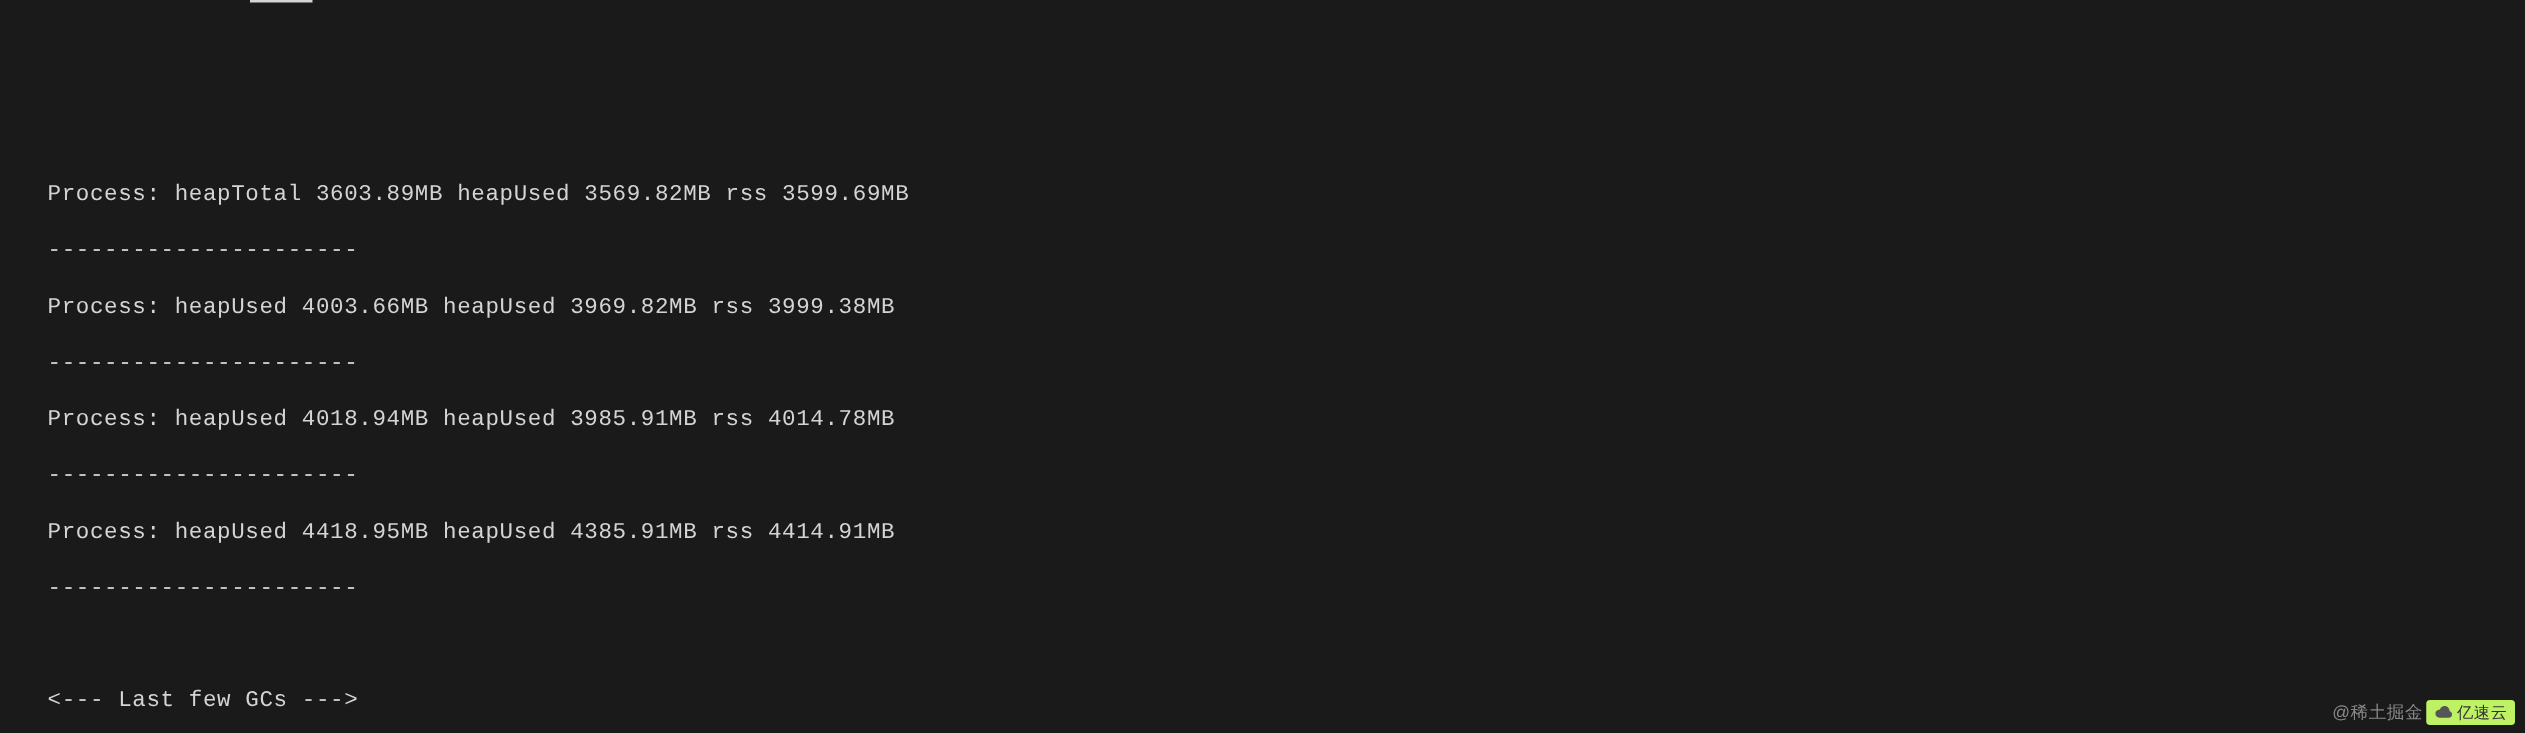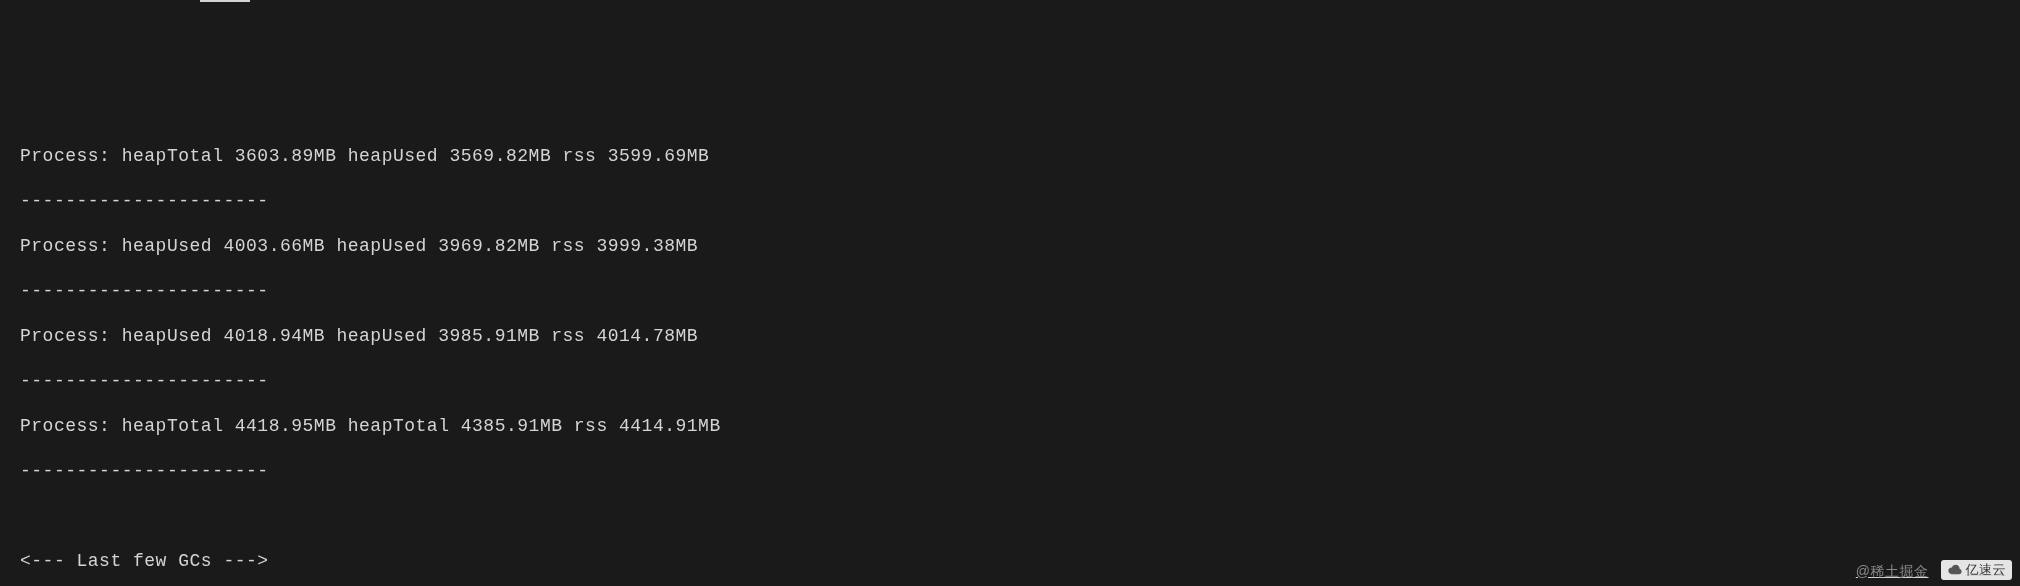--- a/index.html
+++ b/index.html
@@ -16,45 +16,45 @@
     padding: 10px 20px;
     white-space: pre;
     overflow: hidden;
     width: 2020px;
     height: 586px;
     position: relative;
     letter-spacing: 0.5px;
   }
   .terminal-line {
     white-space: pre;
+    margin-left: 18px;
   }
   .tab-indicator {
     position: absolute;
     top: 0;
     left: 200px;
     width: 50px;
     height: 2px;
     background-color: #d4d4d4;
   }
   .watermark-right {
     position: absolute;
     bottom: 6px;
     right: 8px;
     display: flex;
-    align-items: flex-end;
-    gap: 12px;
-    text-decoration: underline;
+    align-items: center;
+    gap: 2px;
   }
   .watermark-text {
     color: #888;
     font-size: 14px;
     font-family: sans-serif;
   }
   .watermark-logo {
-    background: #e5e5e5;
+    background: #bef264;
     border-radius: 3px;
     padding: 2px 6px;
     font-size: 13px;
     color: #333;
     font-family: sans-serif;
     display: flex;
     align-items: center;
     gap: 3px;
   }
   .cloud-icon {
@@ -69,21 +69,21 @@
 
 
 <div class="tab-indicator"></div>
 
 <div class="terminal-line">Process: heapTotal 3603.89MB heapUsed 3569.82MB rss 3599.69MB</div>
 <div class="terminal-line">----------------------</div>
 <div class="terminal-line">Process: heapUsed 4003.66MB heapUsed 3969.82MB rss 3999.38MB</div>
 <div class="terminal-line">----------------------</div>
 <div class="terminal-line">Process: heapUsed 4018.94MB heapUsed 3985.91MB rss 4014.78MB</div>
 <div class="terminal-line">----------------------</div>
-<div class="terminal-line">Process: heapTotal 4418.95MB heapTotal 4385.91MB rss 4414.91MB</div>
+<div class="terminal-line">Process: heapUsed 4418.95MB heapUsed 4385.91MB rss 4414.91MB</div>
 <div class="terminal-line">----------------------</div>
 <div class="terminal-line">&nbsp;</div>
 <div class="terminal-line">&lt;--- Last few GCs ---&gt;</div>
 
 
 
 
 
 
 

